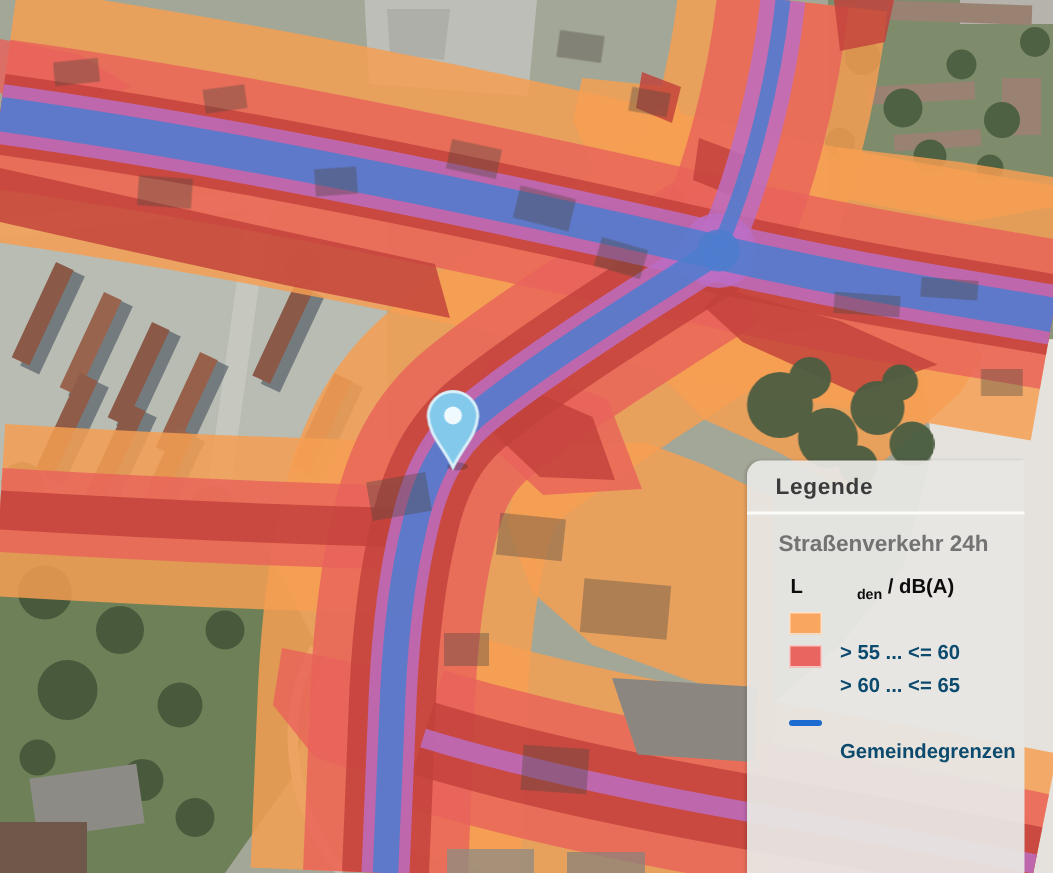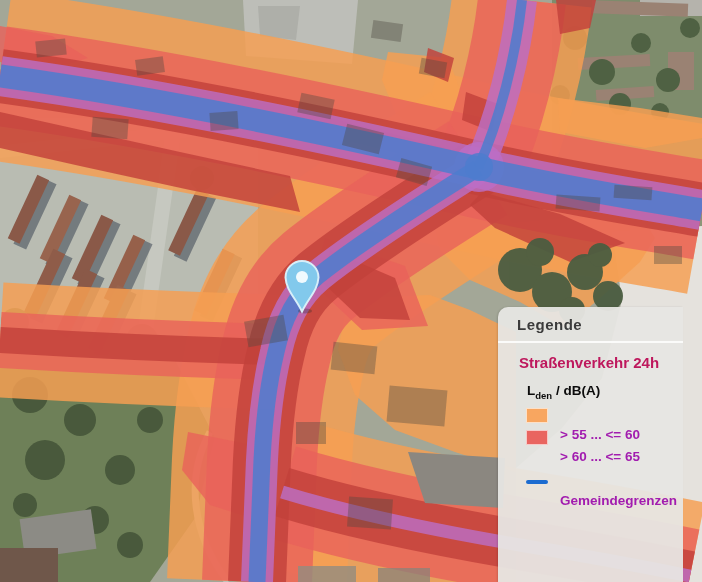--- a/index.html
+++ b/index.html
@@ -42,48 +42,49 @@
     letter-spacing: 0.5px;
   }
   .legend-sep {
     margin-top: 8px;
     height: 2px;
     background: #fbfbfa;
   }
   .legend-section {
     margin: 11px 0 0 21px;
     font-size: 15px;
-    color: #be185d;
+    color: #737373;
   }
   .legend-unit {
     margin: 12px 0 10px 29px;
     font-size: 13.5px;
     color: #0c0c0c;
     height: 15px;
   }
   .legend-unit sub {
     font-size: 9.5px;
+    margin-left: 36px;
   }
   .legend-row {
     display: flex;
     align-items: center;
     margin: 0 0 7px 28px;
     height: 15px;
   }
   .legend-swatch {
     width: 22px;
     height: 15px;
     box-sizing: border-box;
     border: 1px solid rgba(255,255,255,0.65);
     margin-right: 12px;
     flex: 0 0 auto;
   }
   .legend-label {
     font-size: 13.5px;
-    color: #a21caf;
+    color: #0c4a6e;
     white-space: nowrap;
     margin-top: 38px;
   }
   .legend-gap { height: 22px; }
   .legend-linewrap {
     width: 22px;
     height: 15px;
     margin-right: 12px;
     display: flex;
     align-items: center;

